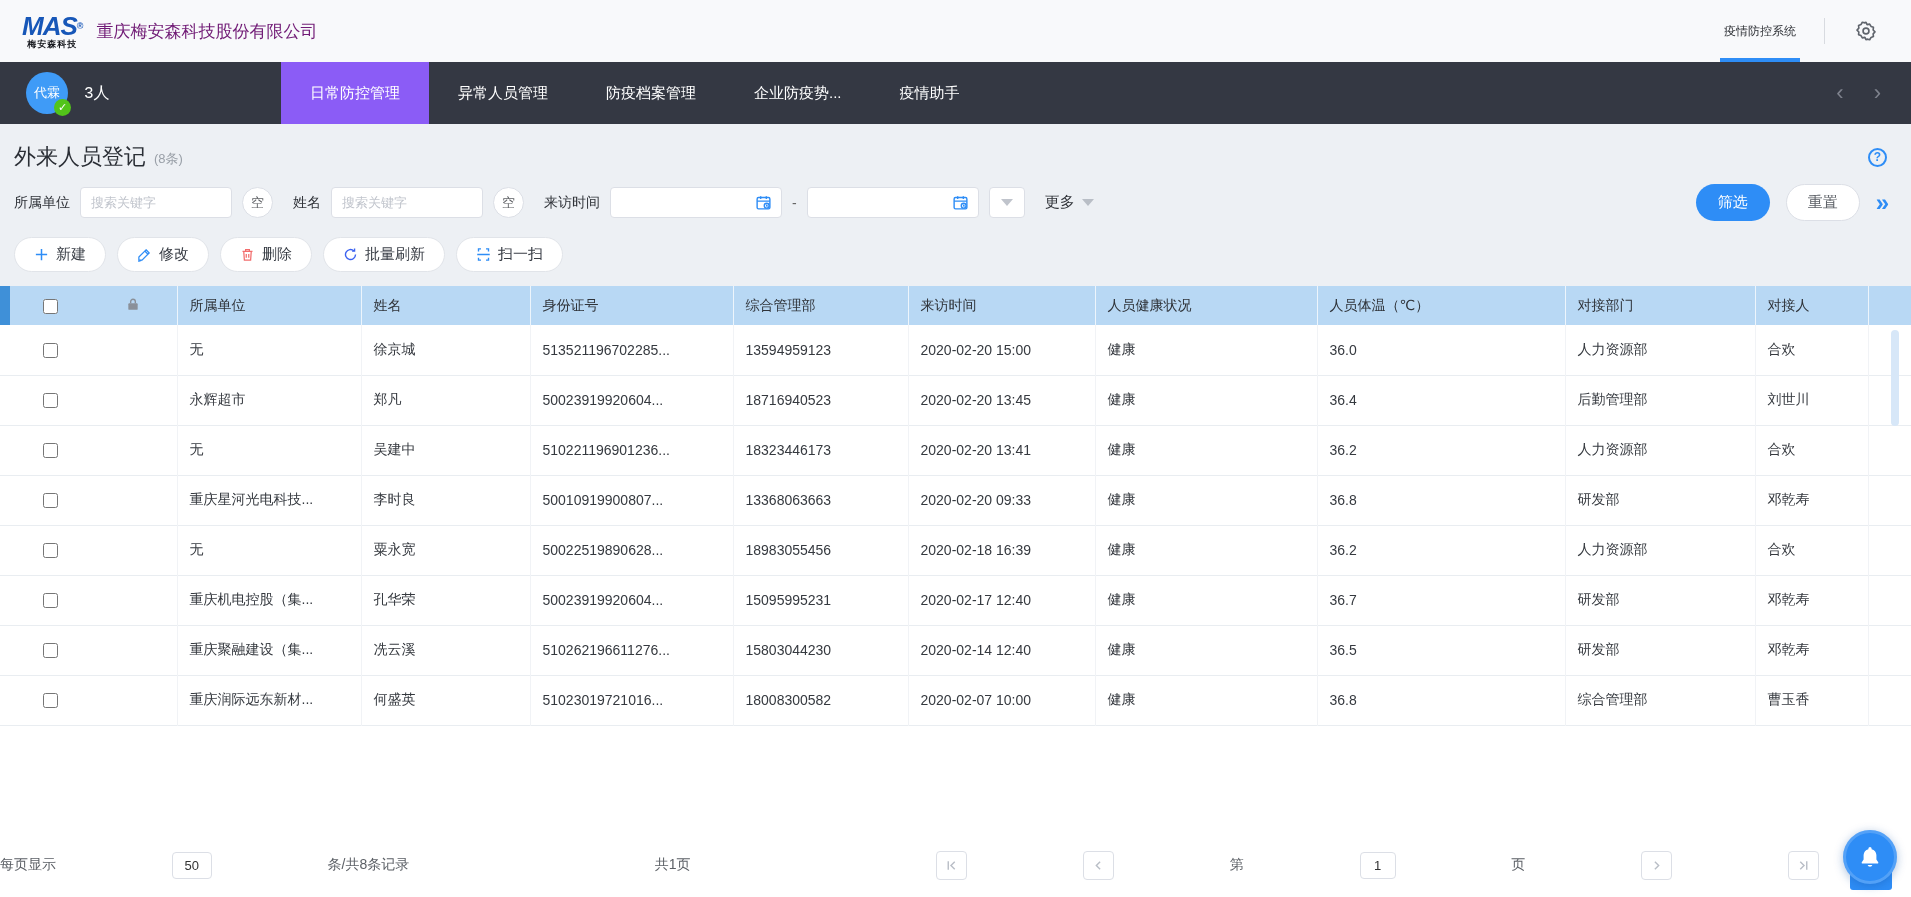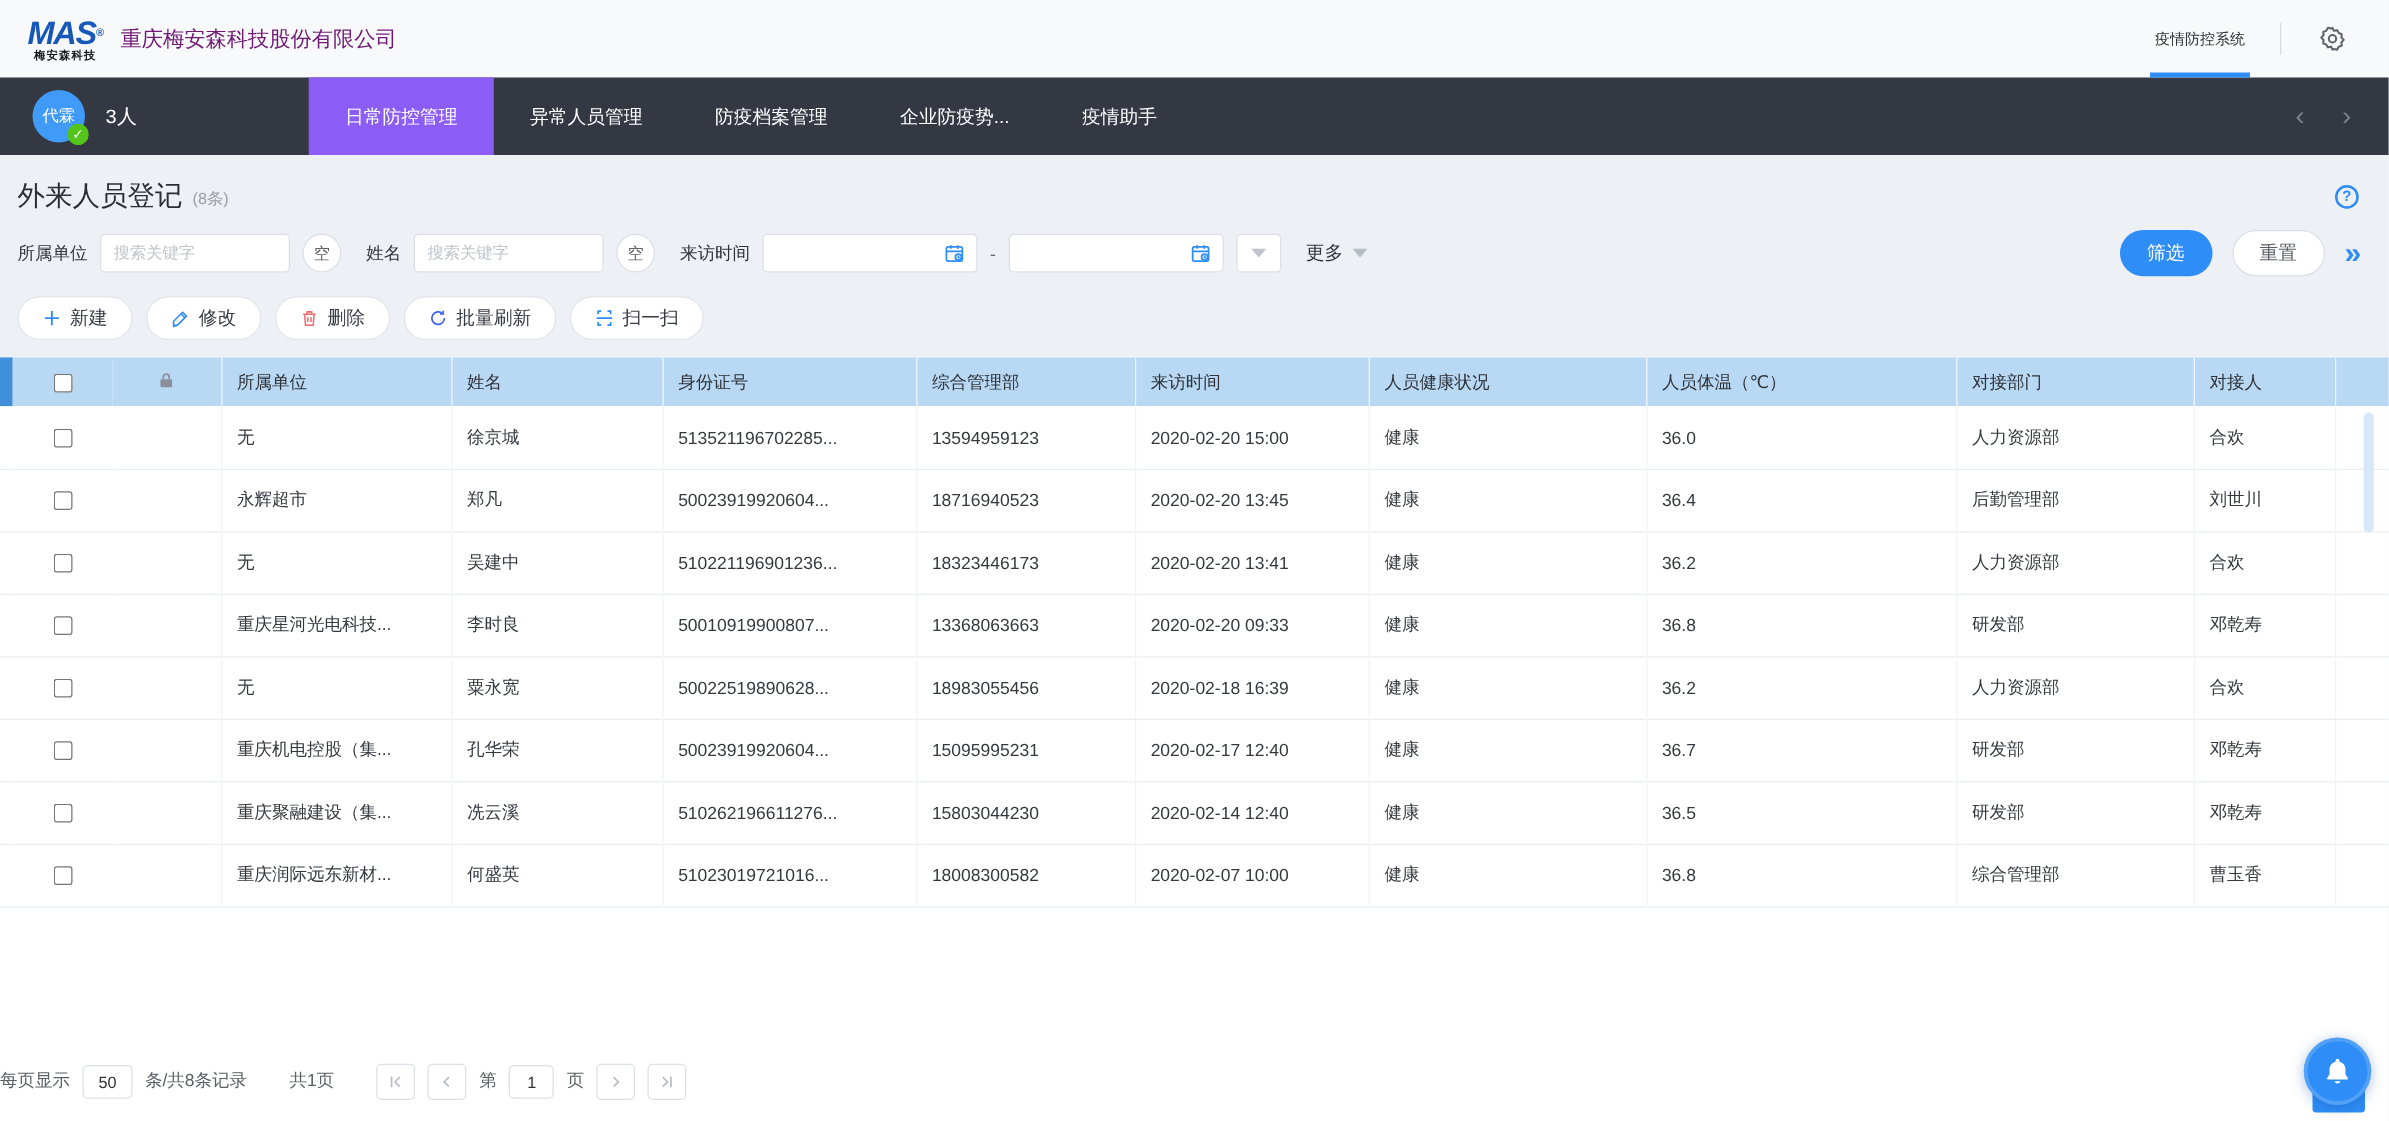--- a/index.html
+++ b/index.html
@@ -16,42 +16,42 @@
   .logo-reg { font-size:9px; vertical-align:super; font-style:normal; }
   .logo-sub { font-size:9px; font-weight:bold; color:#16181d; margin-top:1px; letter-spacing:1px; }
   .company { font-size:17px; color:#701a75; margin-left:14px; }
   .topbar-right { margin-left:auto; display:flex; align-items:center; height:100%; }
   .sys-tab { position:relative; height:100%; display:flex; align-items:center; padding:0 28px; font-size:12px; color:#2f3237; cursor:pointer; }
   .sys-tab::after { content:""; position:absolute; left:24px; right:24px; bottom:0; height:4px; background:#2e8df6; }
   .top-divider { width:1px; height:26px; background:#d8dbe0; }
   .gear-btn { padding:0 34px 0 30px; display:flex; align-items:center; cursor:pointer; color:#5f646c; }
   
   .navbar { height:62px; background:#343843; display:flex; align-items:center; flex:0 0 auto; }
-  .user-block { display:flex; align-items:center; padding-left:26px; width:247px; flex:0 0 auto; }
+  .user-block { display:flex; align-items:center; padding-left:26px; width:281px; flex:0 0 auto; }
   .avatar { position:relative; width:42px; height:42px; border-radius:50%; background:#3f9bf7; color:#fff; font-size:13px;
             display:flex; align-items:center; justify-content:center; cursor:pointer; }
   .avatar-badge { position:absolute; right:-3px; bottom:-2px; width:17px; height:17px; border-radius:50%; background:#52c41a;
                   color:#fff; font-size:11px; display:flex; align-items:center; justify-content:center; }
   .user-count { color:#fff; font-size:16px; margin-left:16px;font-family:Liberation Mono, monospace; }
   .nav-tabs { display:flex; height:100%; }
   .nav-tab { height:100%; display:flex; align-items:center; padding:0 29px; color:#fff; font-size:15px; cursor:pointer; white-space:nowrap; }
   .nav-tab.active { background:#8b5cf6; }
   .nav-arrows { margin-left:auto; display:flex; gap:30px; padding-right:30px; color:#7e828d; font-size:22px; line-height:1; }
   .nav-arrows span { cursor:pointer; }
   
   .page-head { display:flex; align-items:center; padding:18px 24px 4px 14px; flex:0 0 auto; }
   .page-title { font-size:22px; font-weight:500; color:#2a2e35; }
   .page-count { font-size:13px; color:#9aa0a8; margin-left:8px; margin-top:4px; }
   .help-btn { margin-left:auto; width:19px; height:19px; border:2px solid #2e8df6; border-radius:50%; color:#2e8df6;
               font-size:12px; font-weight:bold; display:flex; align-items:center; justify-content:center; cursor:pointer; }
   
   .filter-bar { display:flex; align-items:center; padding:8px 24px 8px 14px; gap:10px; font-size:14px; color:#303339; flex:0 0 auto; }
   .f-label { white-space:nowrap; }
   .search-input { width:152px; height:31px; border:1px solid #dcdfe6; border-radius:4px; background:#fff; padding:0 10px; font-size:13px; color:#c2410c;
-                  font-family:Liberation Mono, monospace; outline:none; }
+                  font-family:Liberation Serif, serif; outline:none; }
   .search-input::placeholder { color:#c0c4cc; }
   .empty-btn { width:31px; height:31px; border-radius:50%; border:1px solid #dcdfe6; background:#fff; color:#606266; font-size:13px;
                display:flex; align-items:center; justify-content:center; cursor:pointer; flex:0 0 auto; }
   .date-input { width:172px; height:31px; border:1px solid #dcdfe6; border-radius:4px; background:#fff; display:flex;
                 align-items:center; justify-content:flex-end; padding:0 9px; cursor:text; color:#2e8df6; }
   .range-sep { color:#666; }
   .drop-btn { width:36px; height:31px; border:1px solid #dcdfe6; border-radius:4px; background:#fff; display:flex;
               align-items:center; justify-content:center; cursor:pointer; }
   .caret-down { width:0; height:0; border-left:6px solid transparent; border-right:6px solid transparent; border-top:7px solid #c0c4cc; }
   .more { display:flex; align-items:center; gap:7px; margin-left:10px; cursor:pointer; font-size:15px; color:#303339; }
@@ -76,21 +76,21 @@
   .gutter-head { border-left:1px solid rgba(255,255,255,.75); padding:0; }
   tbody tr { height:50px; border-bottom:1px solid #e9edf1; background:#fff; }
   td { font-size:14px; color:#35393f; padding:0 6px 0 12px; overflow:hidden; white-space:nowrap; text-overflow:ellipsis; }
   td.data-cell { border-left:1px solid #f1f3f6; }
   td.accent-cell, td.cb-cell, td.lock-cell { padding:0; }
   td.cb-cell { text-align:center; }
   td.gutter-cell { border-left:1px solid #f1f3f6; padding:0; }
   .cb { width:15px; height:15px; accent-color:#2e8df6; cursor:pointer; vertical-align:middle; }
   .scroll-thumb { position:absolute; right:12px; top:44px; width:8px; height:96px; border-radius:4px; background:#d7e7f8; }
   
-  .pagination { margin-top:auto; display:flex; align-items:center; justify-content:flex-start; gap:10px;
+  .pagination { margin-top:auto; display:flex; align-items:center; justify-content:space-between; gap:10px;
                 padding:0 92px 0 0; height:64px; font-size:14px; color:#5c6066; flex:0 0 auto; }
   .pg-input { width:40px; height:27px; border:1px solid #dcdfe6; border-radius:4px; text-align:center; font-size:13px; color:#333;
               font-family:inherit; outline:none; background:#fff; }
   .pg-gap { width:14px; }
   .pg-btn { width:31px; height:29px; border:1px solid #dcdfe6; border-radius:4px; background:#fff; display:flex;
             align-items:center; justify-content:center; color:#b9bec6; cursor:pointer; }
   .go-btn { position:absolute; right:19px; bottom:7px; width:42px; height:25px; border:none; border-radius:3px;
             background:#2e8df6; color:#fff; font-size:13px; font-weight:bold; cursor:pointer; z-index:4; font-family:inherit; }
   .bell-btn { position:absolute; right:14px; bottom:13px; width:54px; height:54px; border-radius:50%; background:#2e8df6;
               display:flex; align-items:center; justify-content:center; color:#fff; cursor:pointer; z-index:5;

